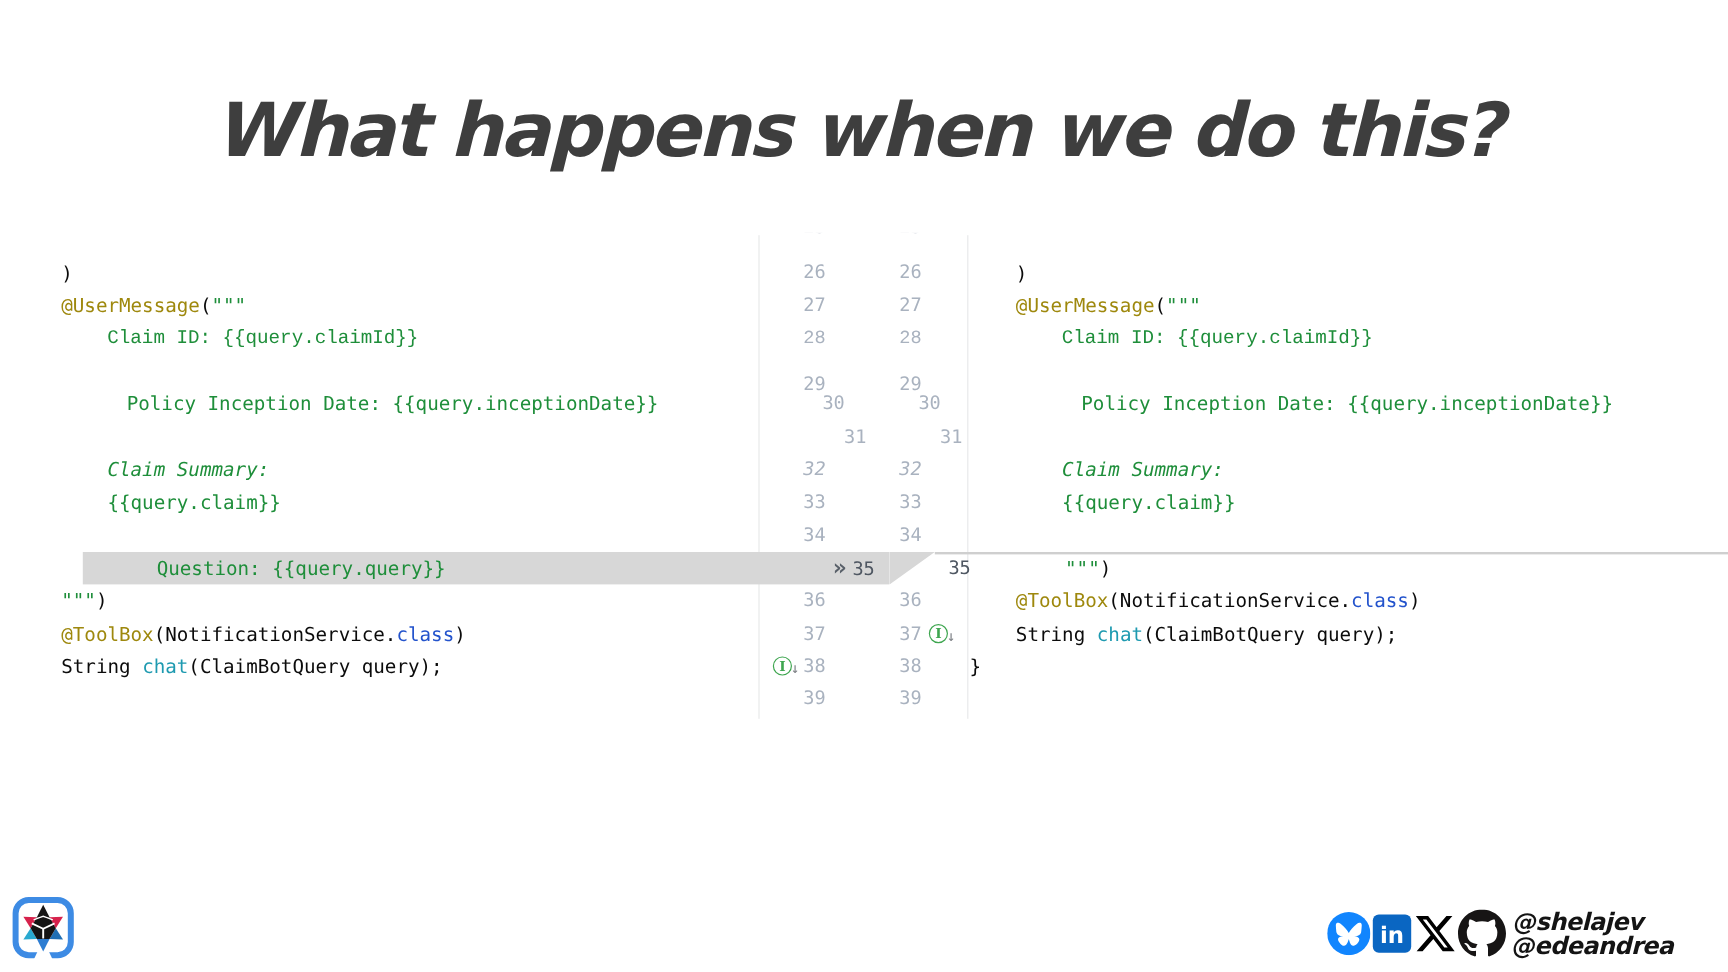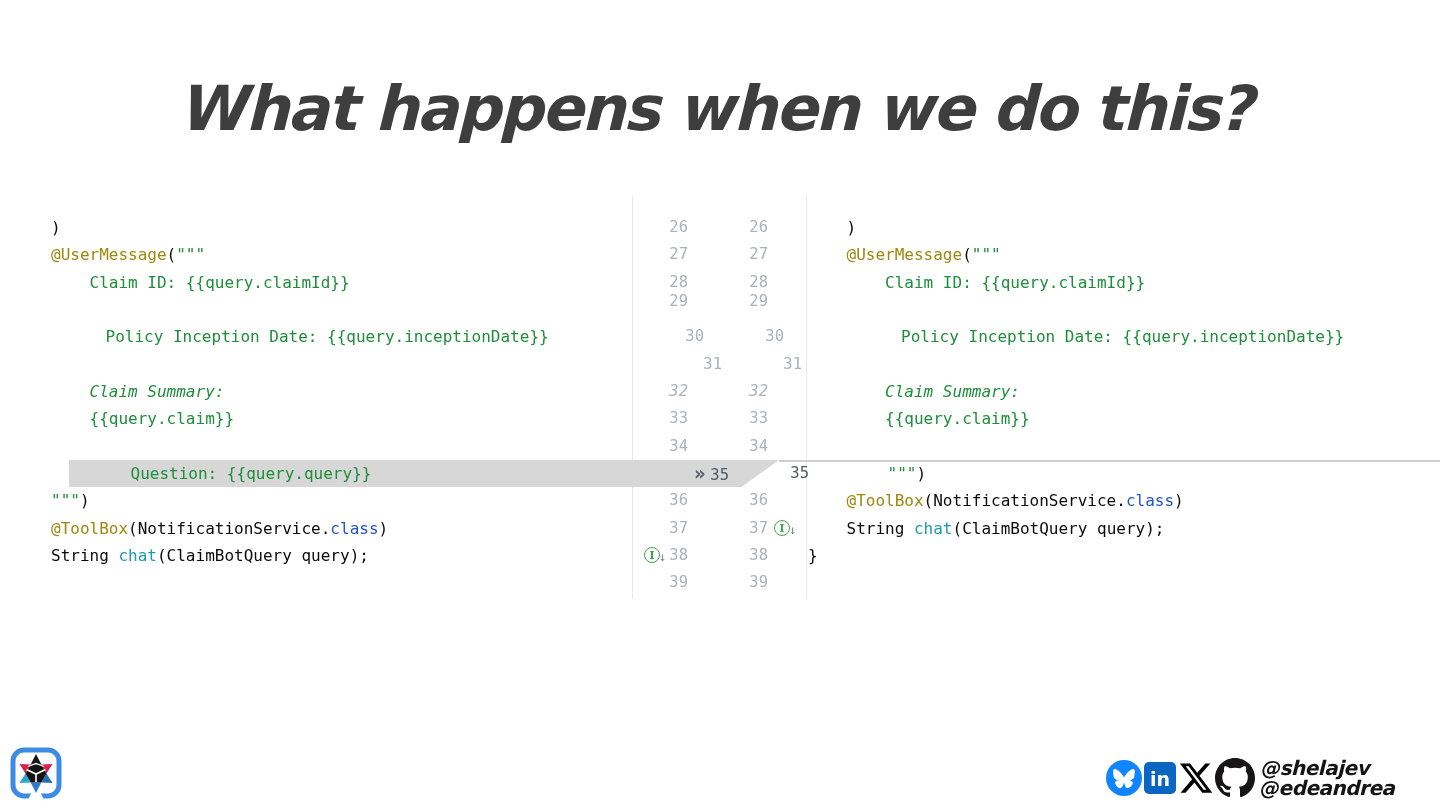--- a/index.html
+++ b/index.html
@@ -69,27 +69,27 @@
       <div class="cell num num-l">26</div>
       <div class="cell num num-r">26</div>
       <div class="cell code-right"><span style="color: rgb(11, 11, 11);">    )</span></div>
     </div>
     <div class="diff-row" style="top: 47.33px;">
       <div class="cell code-left"><span style="color: rgb(158, 136, 13);">@UserMessage</span><span style="color: rgb(11, 11, 11);">(</span><span style="color: rgb(30, 142, 58);">"""</span></div>
       <div class="cell num num-l">27</div>
       <div class="cell num num-r">27</div>
       <div class="cell code-right"><span style="color: rgb(11, 11, 11);">    </span><span style="color: rgb(158, 136, 13);">@UserMessage</span><span style="color: rgb(11, 11, 11);">(</span><span style="color: rgb(30, 142, 58);">"""</span></div>
     </div>
-    <div class="diff-row" style="top: 74.66px;">
+    <div class="diff-row" style="top: 74.66px; font-family: Liberation Mono, monospace;">
       <div class="cell code-left"><span style="color: rgb(30, 142, 58);">    Claim ID: {{query.claimId}}</span></div>
       <div class="cell num num-l">28</div>
       <div class="cell num num-r">28</div>
       <div class="cell code-right"><span style="color: rgb(30, 142, 58);">        Claim ID: {{query.claimId}}</span></div>
     </div>
-    <div class="diff-row" style="top: 94px;">
+    <div class="diff-row" style="top: 113px;">
       <div class="cell code-left"></div>
       <div class="cell num num-l">29</div>
       <div class="cell num num-r">29</div>
       <div class="cell code-right"></div>
     </div>
     <div class="diff-row" style="top: 129.32px; margin-left: 16px;">
       <div class="cell code-left"><span style="color: rgb(30, 142, 58);">    Policy Inception Date: {{query.inceptionDate}}</span></div>
       <div class="cell num num-l">30</div>
       <div class="cell num num-r">30</div>
       <div class="cell code-right"><span style="color: rgb(30, 142, 58);">        Policy Inception Date: {{query.inceptionDate}}</span></div>

